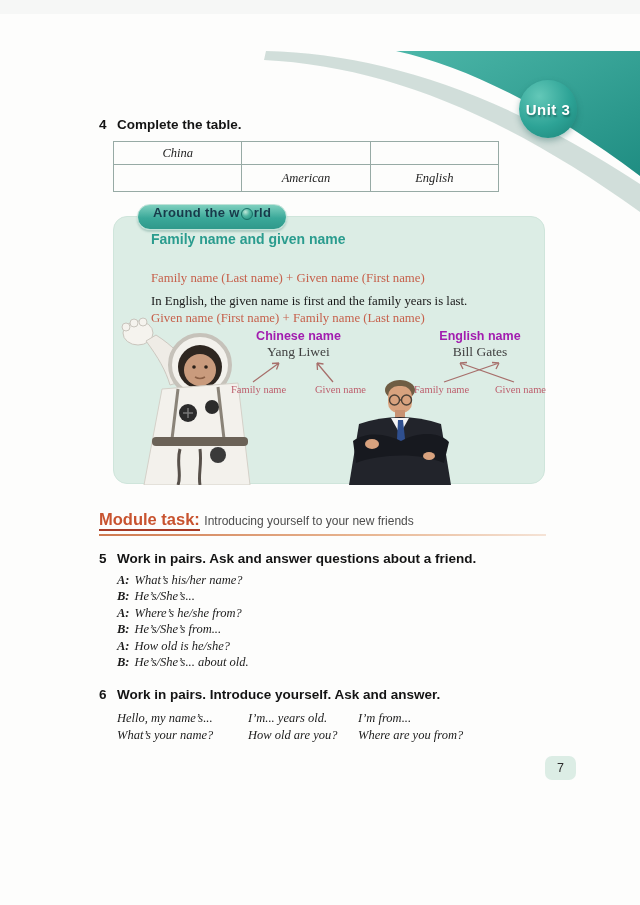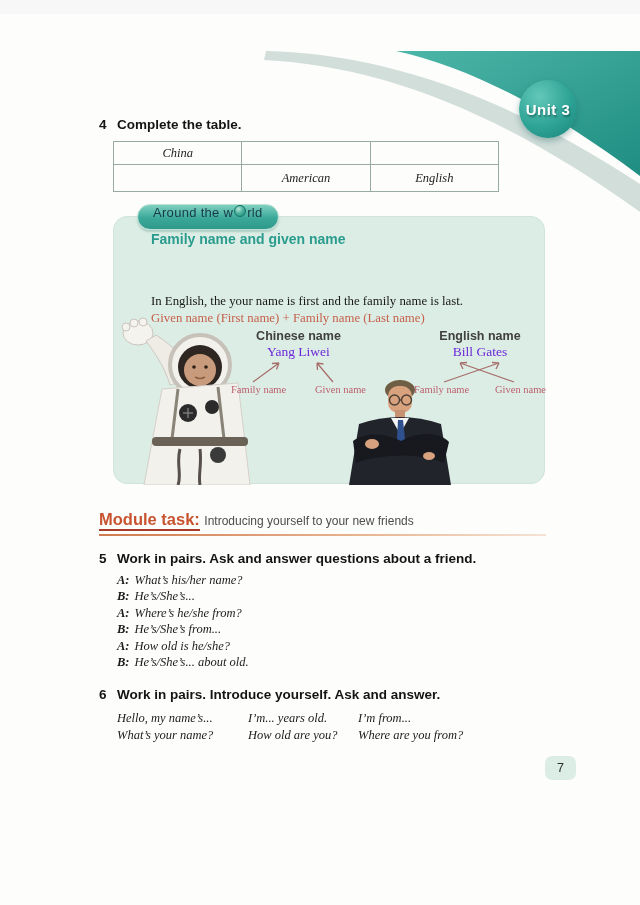--- a/index.html
+++ b/index.html
@@ -32,38 +32,38 @@
     font-family:"Liberation Serif", serif; font-style:italic; font-size:12.5px; color:#222;
   }
   .tbl td { border:1px solid #97aaa5; text-align:center; height:23px; }
   .tbl tr:last-child td { height:27px; }
   
   .atw {
     position:absolute; left:113px; top:202px; width:432px; height:268px;
     background:#dcede5; border:1px solid #cfe5db; border-radius:14px;
   }
   .atw-tab {
-    position:absolute; left:23px; top:-13px; height:26px; padding:0 15px;
+    position:absolute; left:23px; top:-13px; height:26px; padding:9px 15px;
     border-radius:13px;
     background:linear-gradient(180deg,#7fd0bf 0%, #3aa899 55%, #2f998b 100%);
     border:1.5px solid #bfe2d8; box-shadow:0 2px 2px rgba(40,110,100,.25);
-    display:flex; align-items:flex-start;
-    font-size:13px; font-weight:normal; color:#173a4a; letter-spacing:.3px;
+    display:flex; align-items:flex-end;
+    font-size:13px; font-weight:bold; color:#173a4a; letter-spacing:.3px;
   }
   .globe {
     display:inline-block; width:12px; height:12px; border-radius:50%;
     background:radial-gradient(circle at 35% 30%, #bfe8d9 0%, #4db3a0 45%, #1f8a7c 100%);
     margin:0 1px; vertical-align:-1px; border:1px solid #187166;
   }
   .atw h3 { position:absolute; left:37px; top:14px; font-size:14px; font-weight:bold; color:#2a9c8e; }
   .atw .body-line { position:absolute; left:37px; font-family:"Liberation Serif", serif; font-size:12.8px; color:#191919; }
   .atw .formula-line { position:absolute; left:37px; font-family:"Liberation Serif", serif; font-size:12.8px; color:#c6614c; }
   .namecol { position:absolute; width:135px; text-align:center; }
-  .namecol .nhead { font-size:12.5px; font-weight:bold; color:#404040; }
-  .namecol .nname { font-family:"Liberation Serif", serif; font-size:13.5px; color:#6d28d9; margin-top:1px; }
+  .namecol .nhead { font-size:12.5px; font-weight:bold; color:#a21caf; }
+  .namecol .nname { font-family:"Liberation Serif", serif; font-size:13.5px; color:#404040; margin-top:1px; }
   .namecol .lines { display:block; margin:0 auto; }
   .namecol .nlabels { display:flex; justify-content:space-between; font-size:10.5px; color:#bd5f6d; font-family:"Liberation Serif", serif; }
   
   .module-task { position:absolute; left:99px; top:496px; width:447px; }
   .mt-label { font-size:16.5px; font-weight:bold; color:#c8532f; border-bottom:2px solid #a83c28; padding-bottom:1px; }
   .mt-text { font-size:12px; color:#4d4d4d; }
   .mt-rule { position:absolute; left:0; top:24px; width:447px; height:2px;
              background:linear-gradient(90deg,#cf7a50 0%, #e8b692 60%, #f5e3d6 100%); }
   
   .dialogue { position:absolute; left:117px; top:558px; font-family:"Liberation Serif", serif; font-size:12.5px; font-style:italic; color:#1b1b1b; line-height:16.4px; }
@@ -116,21 +116,22 @@
   </tbody>
     </table>
 
   <div class="atw">
     <div class="atw-tab">
       <span>Around the w</span>
         <span class="globe"></span>
         <span>rld</span>
     </div>
     <h3>Family name and given name</h3>
-    <p class="body-line" style="top:77px;">In English, the your name is first and the family name is last.</p>
+    <p class="formula-line" style="top:54px;">Family name (Last name) + Given name (First name)</p>
+    <p class="body-line" style="top:77px;">In English, the given name is first and the family years is last.</p>
     <p class="formula-line" style="top:94px;">Given name (First name) + Family name (Last name)</p>
 
     <svg style="position:absolute; left:2px; top:100px;" width="150" height="168" viewBox="0 0 150 168">
       <ellipse cx="22" cy="16" rx="15" ry="12" fill="#f5f3ee" stroke="#c9c5bd"></ellipse>
       <circle cx="10" cy="10" r="4" fill="#f5f3ee" stroke="#c9c5bd"></circle>
       <circle cx="18" cy="6" r="4" fill="#f5f3ee" stroke="#c9c5bd"></circle>
       <circle cx="27" cy="5" r="4" fill="#f5f3ee" stroke="#c9c5bd"></circle>
       <path d="M30,24 C42,40 50,54 54,68 L82,60 C72,44 56,28 40,18 Z" fill="#efece6" stroke="#ccc8c0"></path>
       <circle cx="84" cy="48" r="30" fill="#f3f1ec" stroke="#c6c2ba" stroke-width="4"></circle>
       <circle cx="84" cy="50" r="22" fill="#2e2620"></circle>

